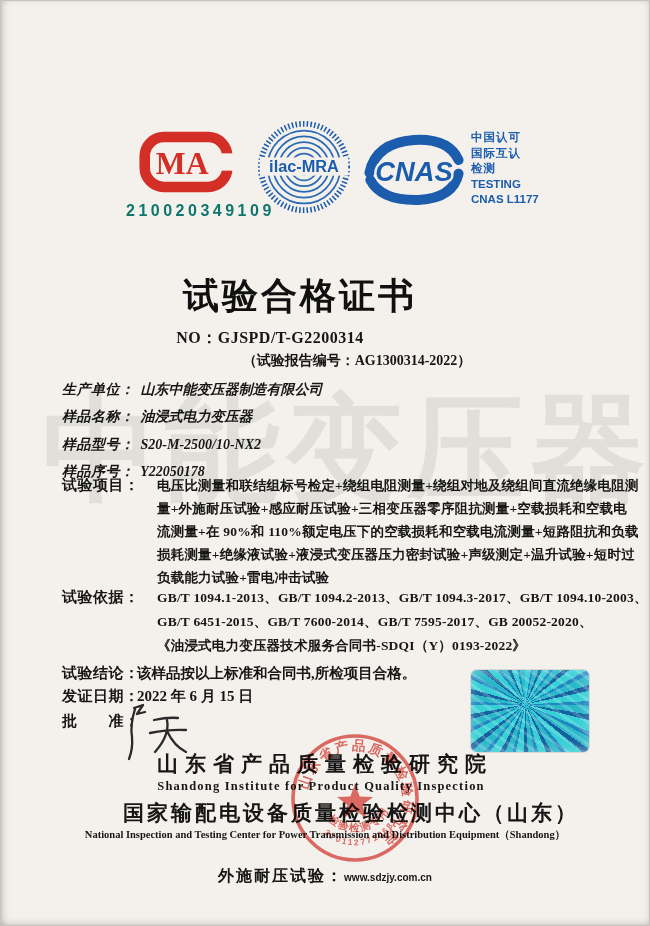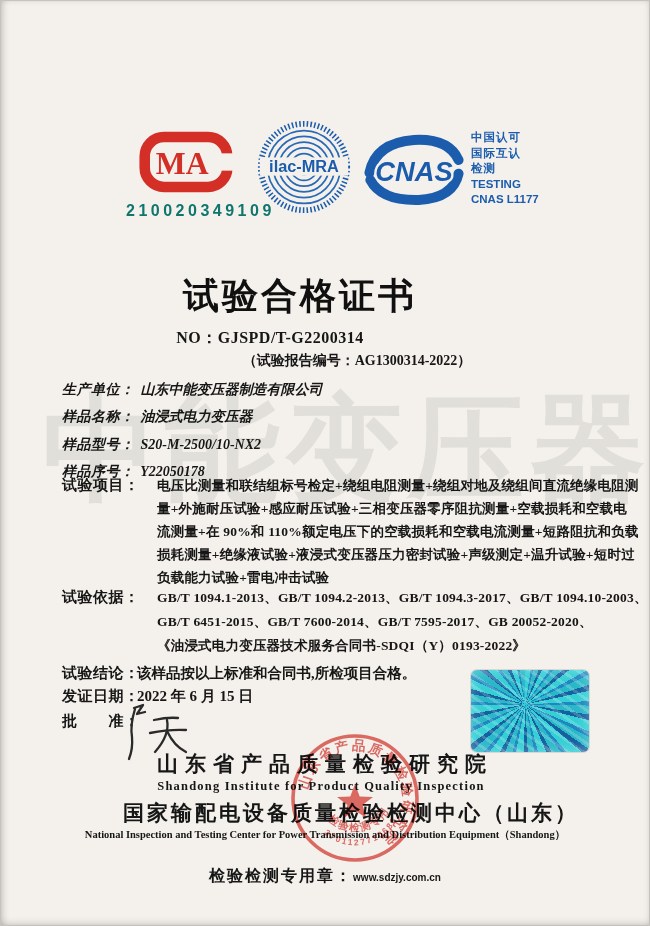--- a/index.html
+++ b/index.html
@@ -162,21 +162,21 @@
   </div>
 
   <div class="abs hologram"></div>
 
   <div class="abs cn1 z1">山东省产品质量检验研究院</div>
   <div class="abs en1 z1">Shandong Institute for Product Quality Inspection</div>
   <div class="abs cn2 z1">国家输配电设备质量检验检测中心（山东）</div>
   <div class="abs en2 z1">National Inspection and Testing Center for Power Transmission and Distribution Equipment（Shandong）</div>
 
   <div class="abs query z1">
-    <span class="ql">检验检测专用章：</span><span class="qu">www.sdzjy.com.cn</span>
+    <span class="ql">外施耐压试验：</span><span class="qu">www.sdzjy.com.cn</span>
   </div>
 
   <div class="abs seal">
     <svg width="140" height="140" viewBox="0 0 140 140">
       <defs>
         <path id="ringPath" d="M 22 70 a 48 48 0 1 1 96 0 a 48 48 0 1 1 -96 0"></path>
         <path id="innerArc" d="M 36 82 a 38 38 0 0 0 68 0"></path>
         <path id="numArc" d="M 24 80 a 47 47 0 0 0 92 0"></path>
       </defs>
       <circle cx="70" cy="70" r="62" fill="none" stroke="#dd4b45" stroke-width="3.6"></circle>

